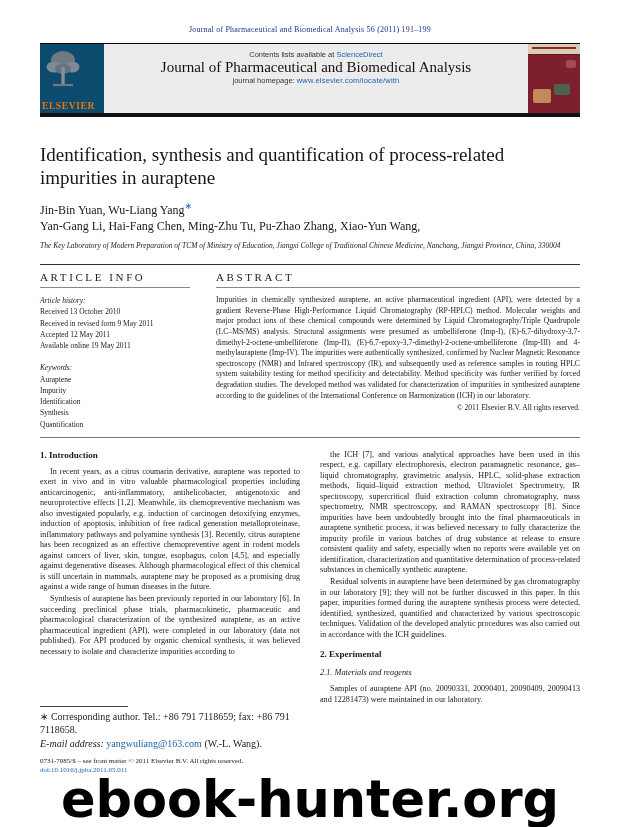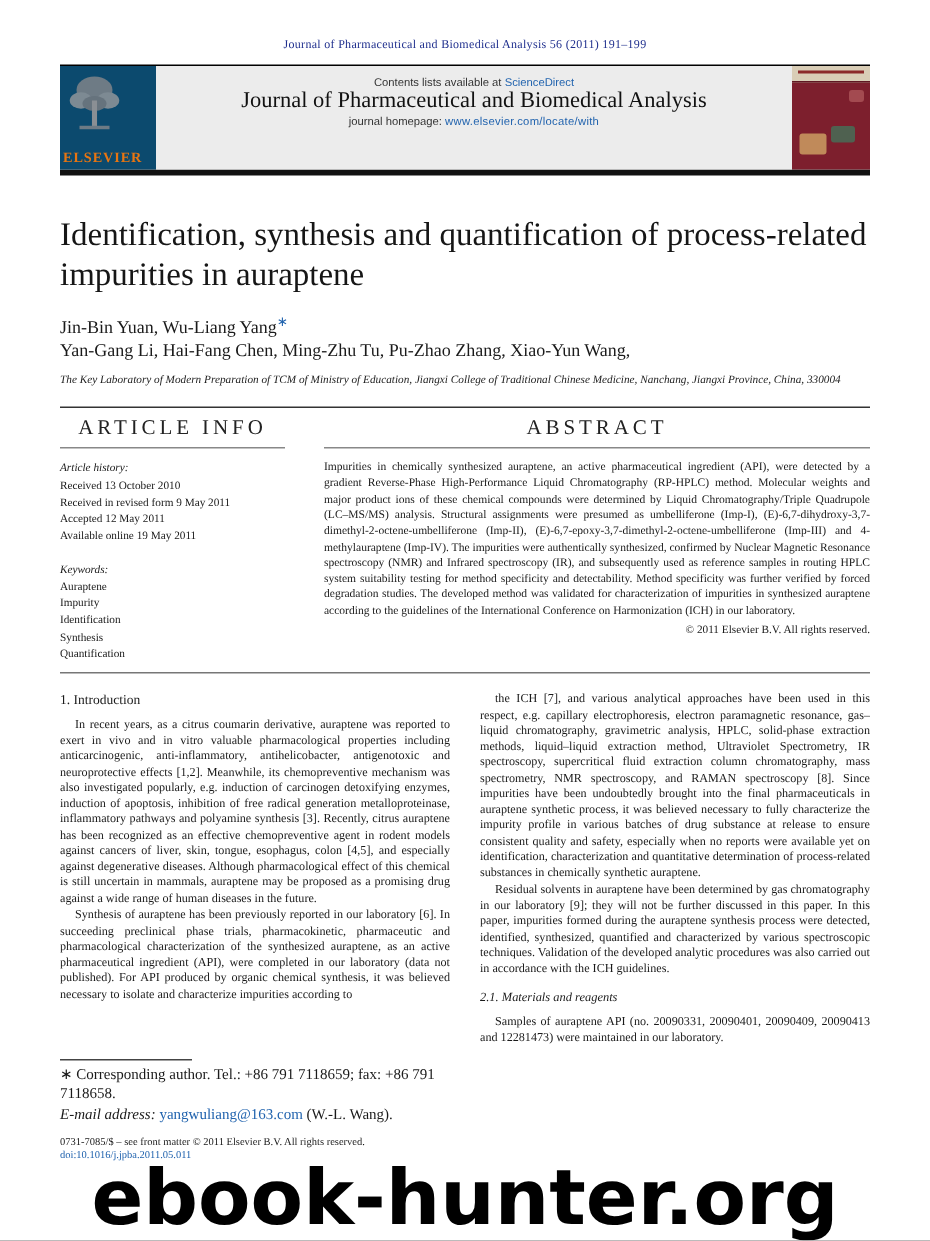--- a/index.html
+++ b/index.html
@@ -70,21 +70,21 @@
     overflow: hidden;
   }
   .cover-top { position: absolute; top: 0; left: 0; right: 0; height: 11px; background: #d9cdb6; border-bottom: 1px solid #5f1722; }
   .cover-rule { position: absolute; top: 3px; left: 4px; right: 4px; height: 2px; background: #8c2a2a; }
   .cover-blob1 { position: absolute; left: 5px; bottom: 10px; width: 18px; height: 14px; background: #c08a5a; border-radius: 2px; }
   .cover-blob2 { position: absolute; left: 26px; bottom: 18px; width: 16px; height: 11px; background: #4f6150; border-radius: 2px; }
   .cover-blob3 { position: absolute; right: 4px; top: 16px; width: 10px; height: 8px; background: #a34a50; border-radius: 2px; }
   
   .article-title {
     margin: 26px 40px 0 40px;
-    font-size: 22px;
+    font-size: 19px;
     line-height: 1.22;
     color: #161616;
   }
   .authors {
     margin: 12px 40px 0 40px;
     font-size: 12px;
     line-height: 1.28;
   }
   .author-star { color: #2163ae; font-size: 9px; vertical-align: super; }
   .affiliation {
@@ -98,28 +98,27 @@
     margin: 14px 40px 0 40px;
     border-top: 1.2px solid #333;
     border-bottom: 1px solid #777;
     display: flex;
     gap: 26px;
     padding-bottom: 7px;
   }
   .info-col { width: 150px; flex: 0 0 150px; }
   .abs-col { flex: 1; }
   .col-heading {
-    font-size: 14px;
+    font-size: 11px;
     letter-spacing: 2.6px;
     color: #222;
     padding: 6px 0 4px 0;
     border-bottom: 0.8px solid #888;
     margin-bottom: 7px;
     white-space: nowrap;
-    text-align: center;
   }
   .info-label { font-style: italic; font-size: 7.5px; line-height: 1.5; }
   .info-item { font-size: 7.5px; line-height: 1.5; }
   .kw-label { margin-top: 11px; }
   .abstract-text {
     font-size: 7.7px;
     line-height: 1.38;
     text-align: justify;
     color: #1a1a1a;
   }
@@ -132,21 +131,21 @@
   .body-columns {
     margin: 12px 40px 0 40px;
     display: flex;
     gap: 20px;
     height: 306px;
     overflow: hidden;
   }
   .col { flex: 1; }
   .sec-heading {
     font-size: 9px;
-    font-weight: normal;
+    font-weight: bold;
     margin-bottom: 7px;
   }
   .subsec-heading {
     font-size: 8.3px;
     font-style: italic;
     margin: 9px 0 7px 0;
   }
   .para {
     font-size: 8.1px;
     line-height: 1.3;
@@ -255,20 +254,21 @@
 
   <div class="body-columns">
     <div class="col">
       <div class="sec-heading">1. Introduction</div>
       <div class="para">In recent years, as a citrus coumarin derivative, auraptene was reported to exert in vivo and in vitro valuable pharmacological properties including anticarcinogenic, anti-inflammatory, antihelicobacter, antigenotoxic and neuroprotective effects [1,2]. Meanwhile, its chemopreventive mechanism was also investigated popularly, e.g. induction of carcinogen detoxifying enzymes, induction of apoptosis, inhibition of free radical generation metalloproteinase, inflammatory pathways and polyamine synthesis [3]. Recently, citrus auraptene has been recognized as an effective chemopreventive agent in rodent models against cancers of liver, skin, tongue, esophagus, colon [4,5], and especially against degenerative diseases. Although pharmacological effect of this chemical is still uncertain in mammals, auraptene may be proposed as a promising drug against a wide range of human diseases in the future.</div>
       <div class="para">Synthesis of auraptene has been previously reported in our laboratory [6]. In succeeding preclinical phase trials, pharmacokinetic, pharmaceutic and pharmacological characterization of the synthesized auraptene, as an active pharmaceutical ingredient (API), were completed in our laboratory (data not published). For API produced by organic chemical synthesis, it was believed necessary to isolate and characterize impurities according to</div>
     </div>
     <div class="col">
       <div class="para">the ICH [7], and various analytical approaches have been used in this respect, e.g. capillary electrophoresis, electron paramagnetic resonance, gas–liquid chromatography, gravimetric analysis, HPLC, solid-phase extraction methods, liquid–liquid extraction method, Ultraviolet Spectrometry, IR spectroscopy, supercritical fluid extraction column chromatography, mass spectrometry, NMR spectroscopy, and RAMAN spectroscopy [8]. Since impurities have been undoubtedly brought into the final pharmaceuticals in auraptene synthetic process, it was believed necessary to fully characterize the impurity profile in various batches of drug substance at release to ensure consistent quality and safety, especially when no reports were available yet on identification, characterization and quantitative determination of process-related substances in chemically synthetic auraptene.</div>
       <div class="para">Residual solvents in auraptene have been determined by gas chromatography in our laboratory [9]; they will not be further discussed in this paper. In this paper, impurities formed during the auraptene synthesis process were detected, identified, synthesized, quantified and characterized by various spectroscopic techniques. Validation of the developed analytic procedures was also carried out in accordance with the ICH guidelines.</div>
+      <div class="sec-heading later">2. Experimental</div>
       <div class="subsec-heading">2.1. Materials and reagents</div>
       <div class="para">Samples of auraptene API (no. 20090331, 20090401, 20090409, 20090413 and 12281473) were maintained in our laboratory.</div>
     </div>
   </div>
 
   <div class="footnote-block">
     <div class="footnote-rule"></div>
     <div>∗ Corresponding author. Tel.: +86 791 7118659; fax: +86 791 7118658.</div>
     <div><span class="email-label">E-mail address: </span><a class="link">yangwuliang@163.com</a><span> (W.-L. Wang).</span></div>
   </div>

